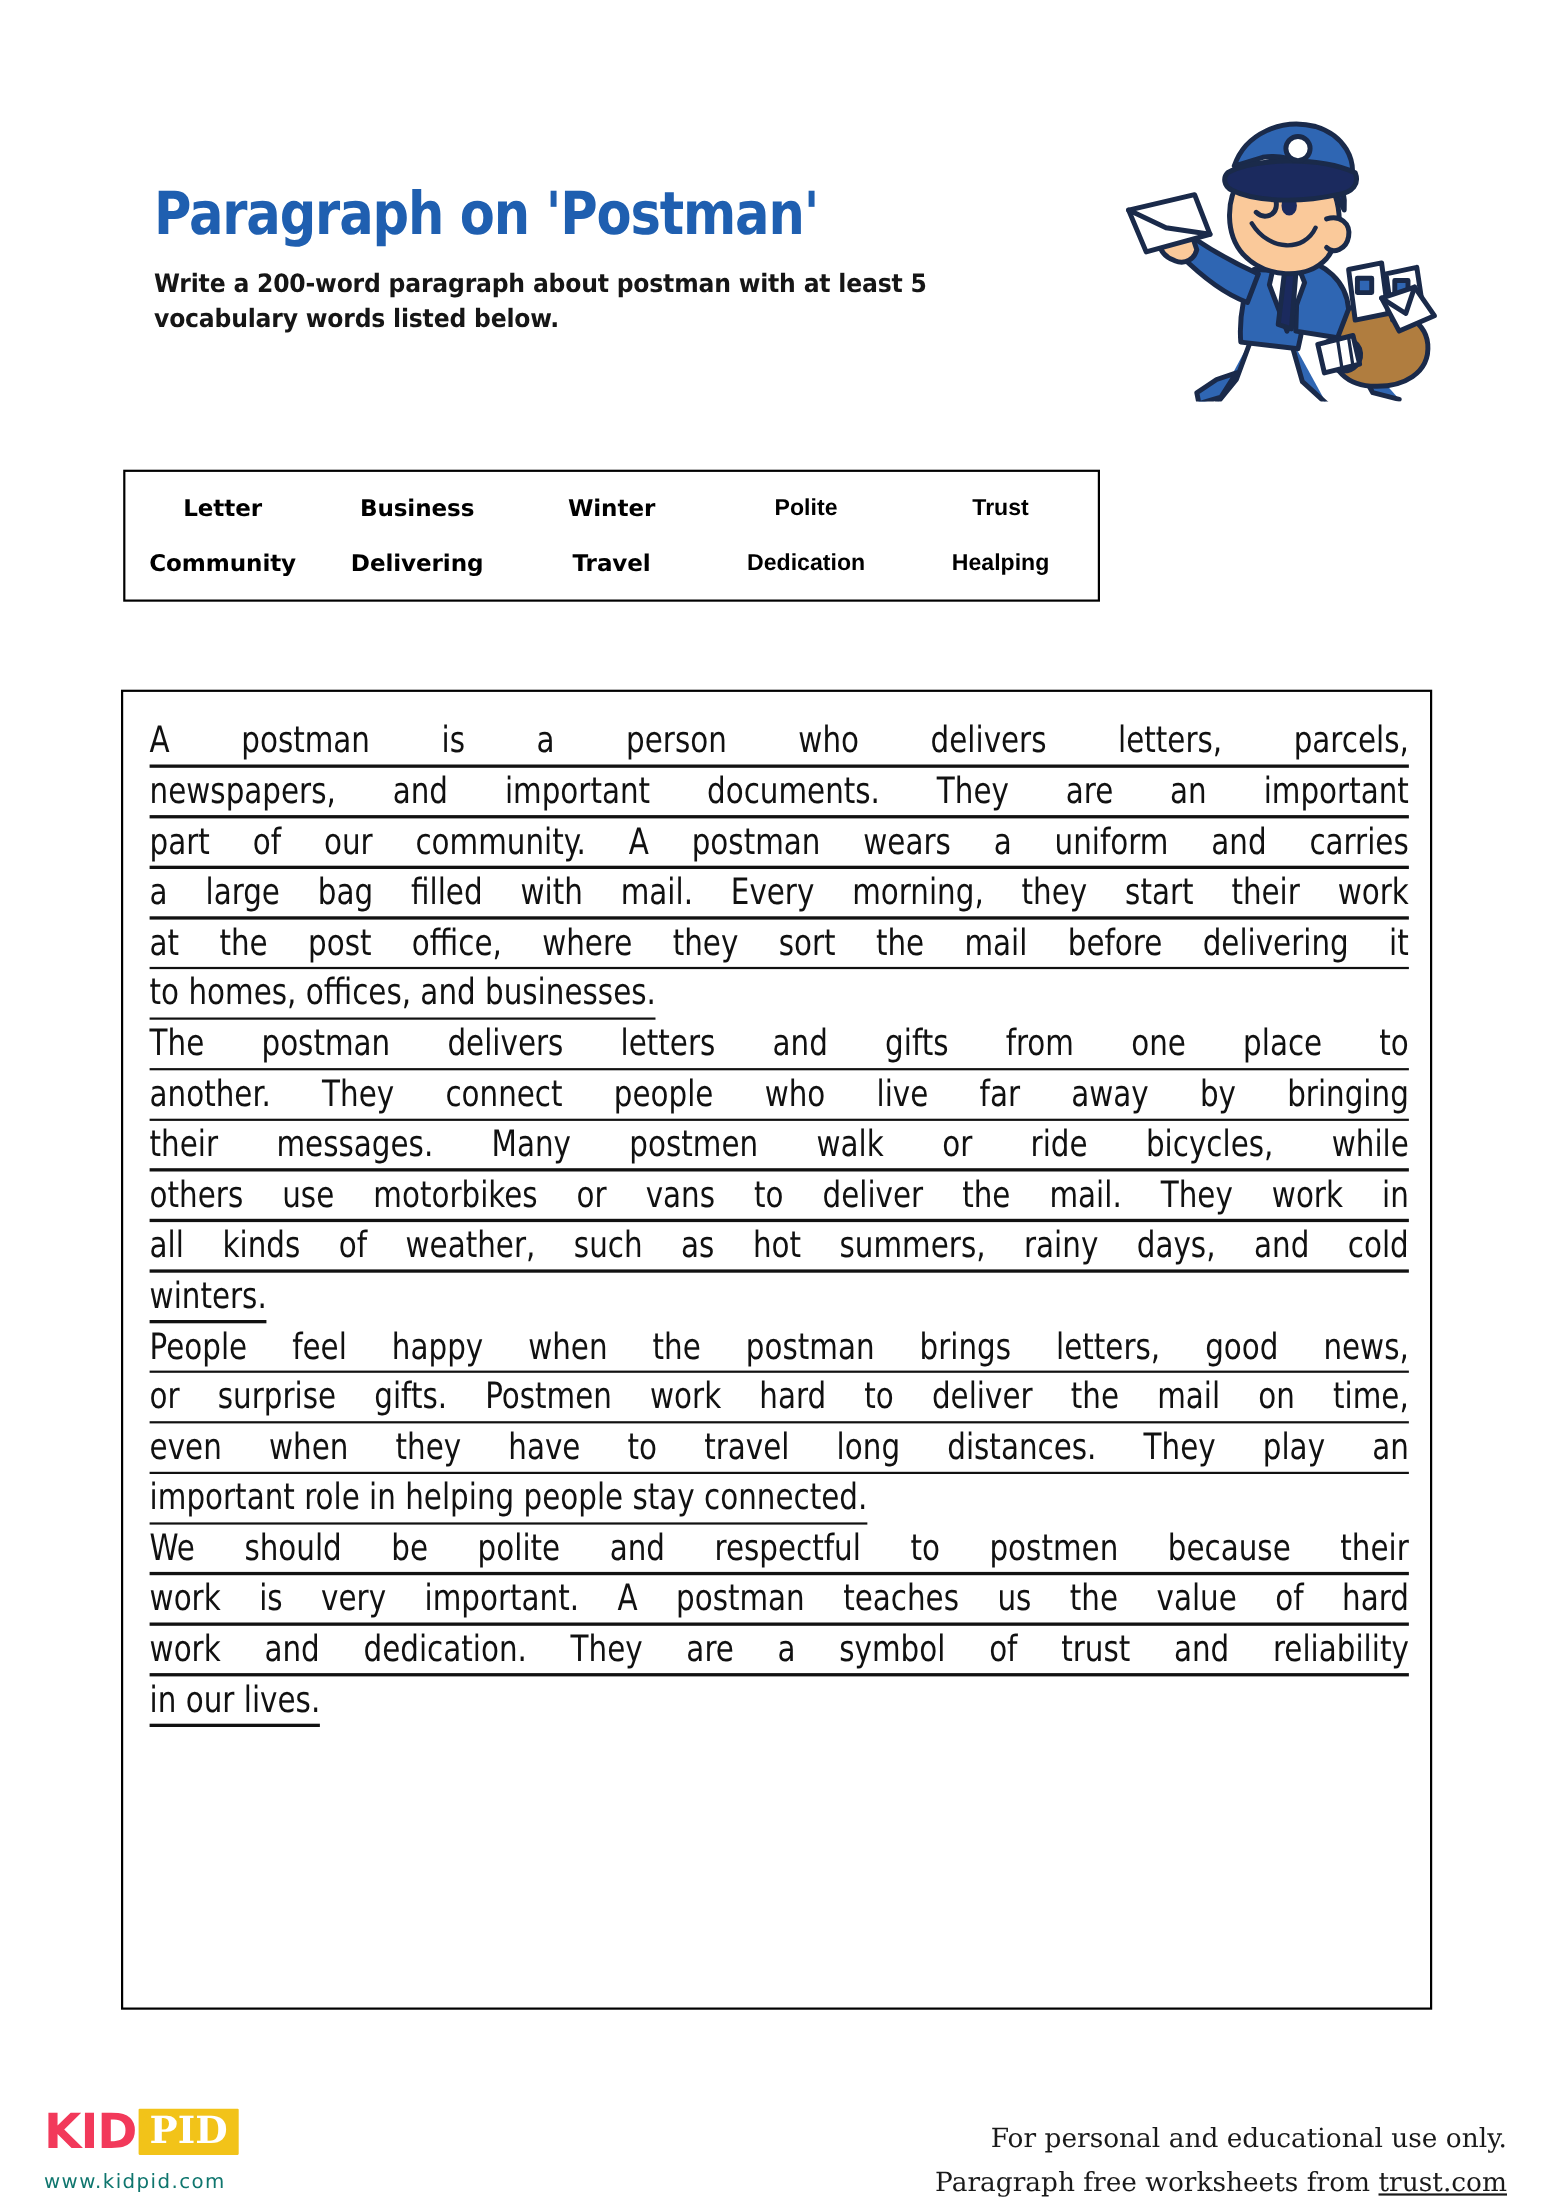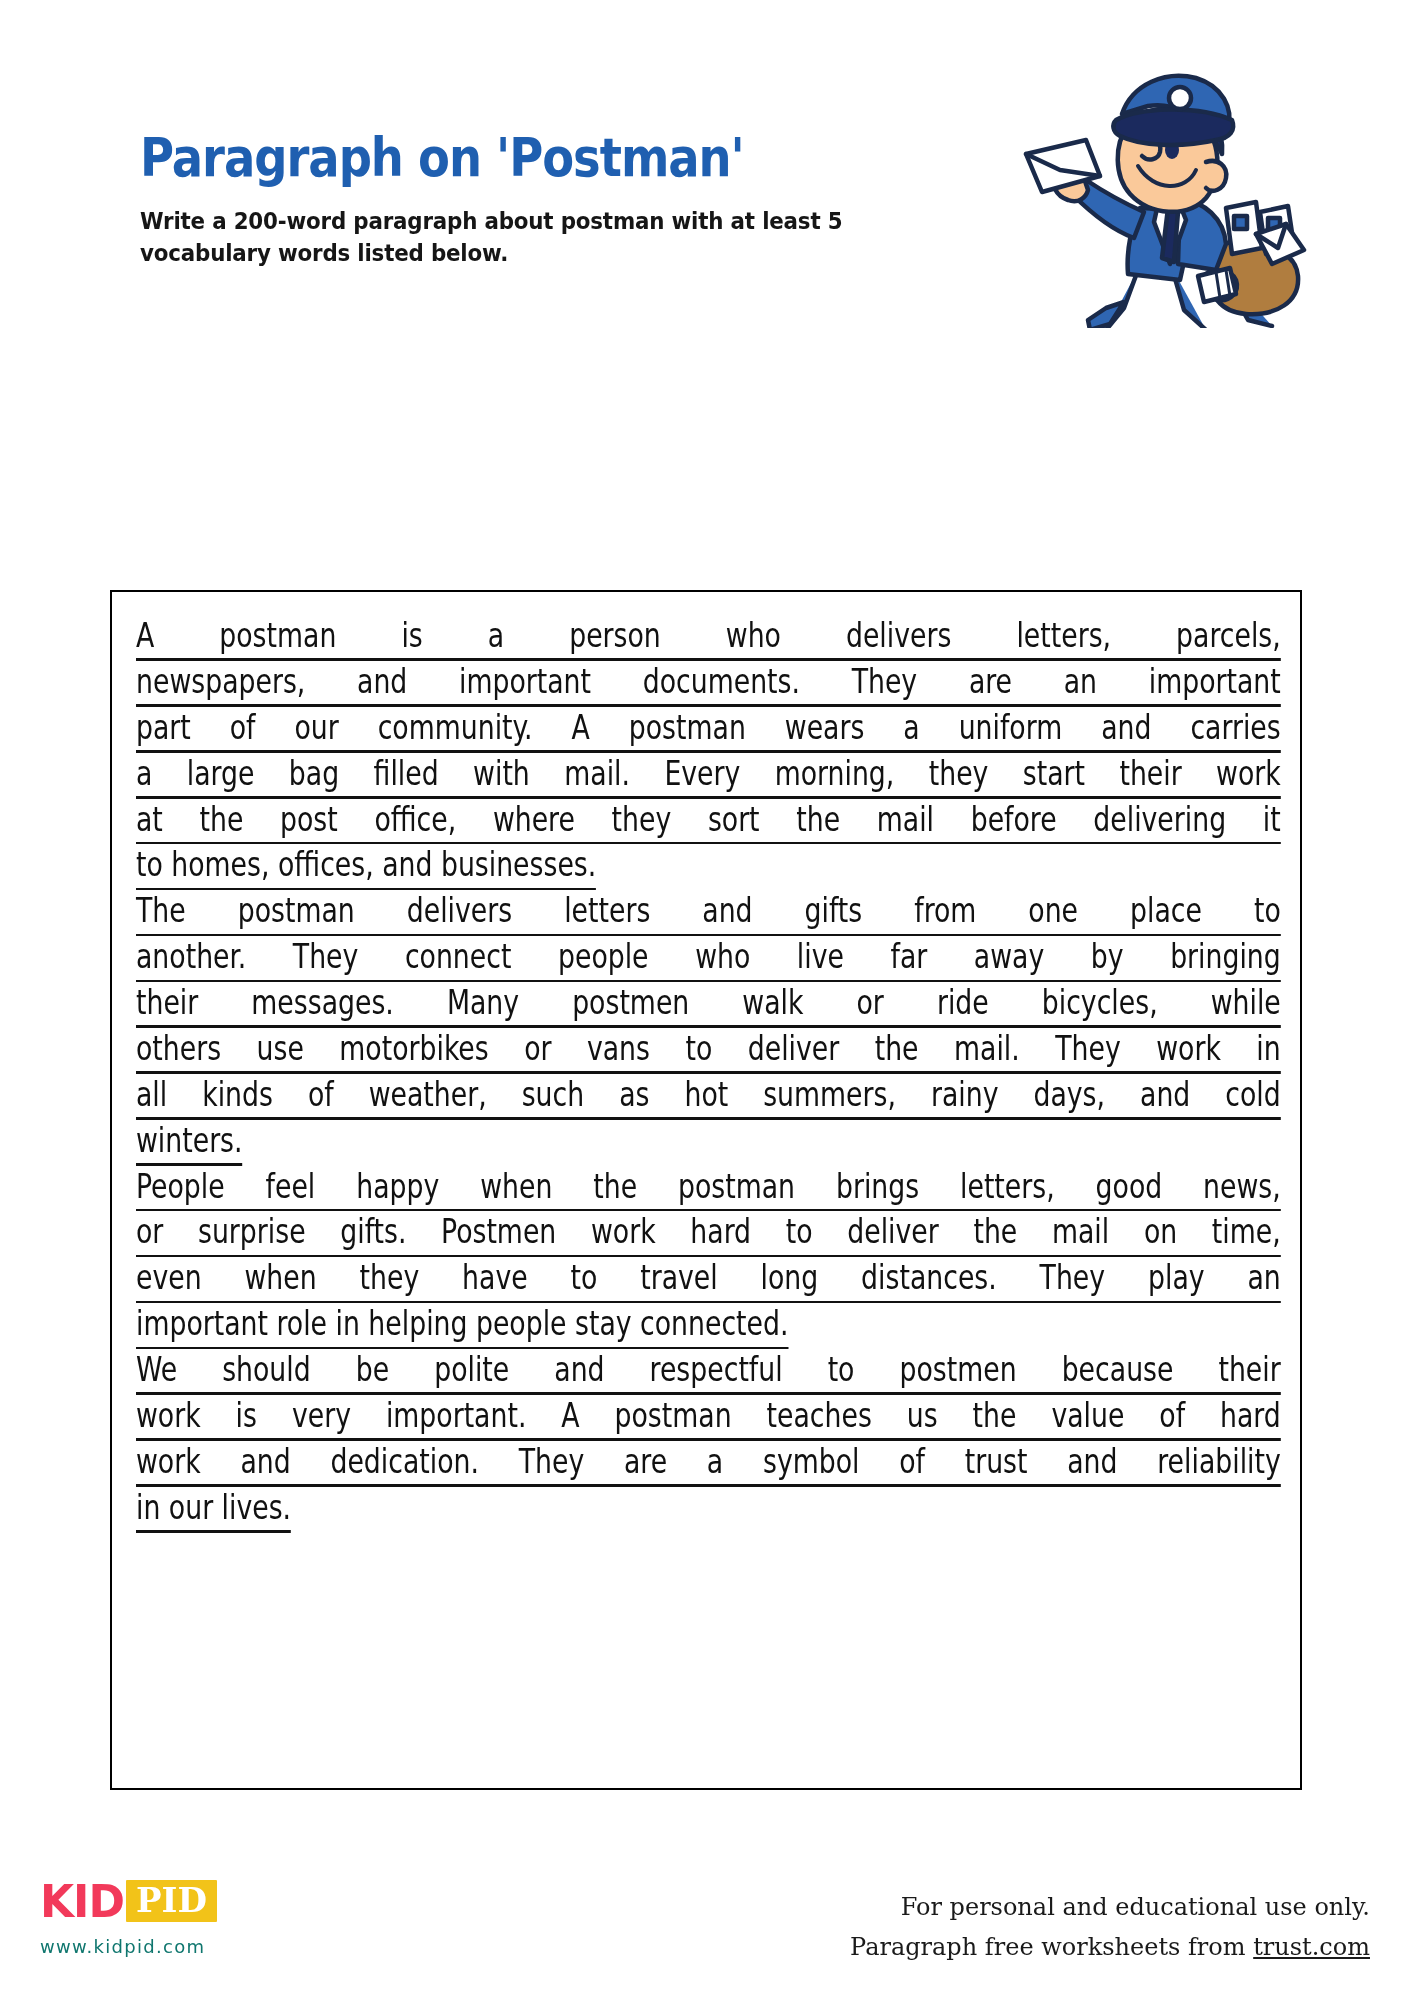--- a/index.html
+++ b/index.html
@@ -12,20 +12,21 @@
     height: 2000px;
     position: relative;
     font-family: "Liberation Sans", sans-serif;
     overflow: hidden;
   }
 
   .page {
     position: absolute;
     inset: 0;
     background: #ffffff;
+    margin-top: 37px;
   }
 
   
   .header {
     position: absolute;
     left: 140px;
     top: 130px;
     width: 880px;
   }
   .title {
@@ -257,20 +258,36 @@
 
         <path d="M118 108 C134 134 166 134 176 112" fill="none" stroke-width="4"></path>
 
         <path d="M102 56 C112 26 146 12 176 20 C202 28 214 50 208 72 L184 76 C176 56 152 44 128 48 Z" fill="#2f66b3"></path>
         <path d="M96 62 C118 50 176 46 212 62 C216 72 210 80 196 82 C160 90 120 88 100 78 C92 74 92 66 96 62 Z" fill="#1b2a5e"></path>
         <circle cx="160" cy="40" r="11" fill="#ffffff"></circle>
       </g>
     </svg>
   </div>
 
+  <div class="vocab-box">
+    <div class="vocab-row">
+      <div class="vocab-cell">Letter</div>
+      <div class="vocab-cell">Business</div>
+      <div class="vocab-cell">Winter</div>
+      <div class="vocab-cell geo">Polite</div>
+      <div class="vocab-cell geo">Trust</div>
+    </div>
+    <div class="vocab-row">
+      <div class="vocab-cell">Community</div>
+      <div class="vocab-cell">Delivering</div>
+      <div class="vocab-cell">Travel</div>
+      <div class="vocab-cell geo">Dedication</div>
+      <div class="vocab-cell geo">Healping</div>
+    </div>
+  </div>
 
   <div class="answer-box">
     <div id="answer-body">
         <div class="ln just">
           <span>A</span>
           <span>postman</span>
           <span>is</span>
           <span>a</span>
           <span>person</span>
           <span>who</span>

